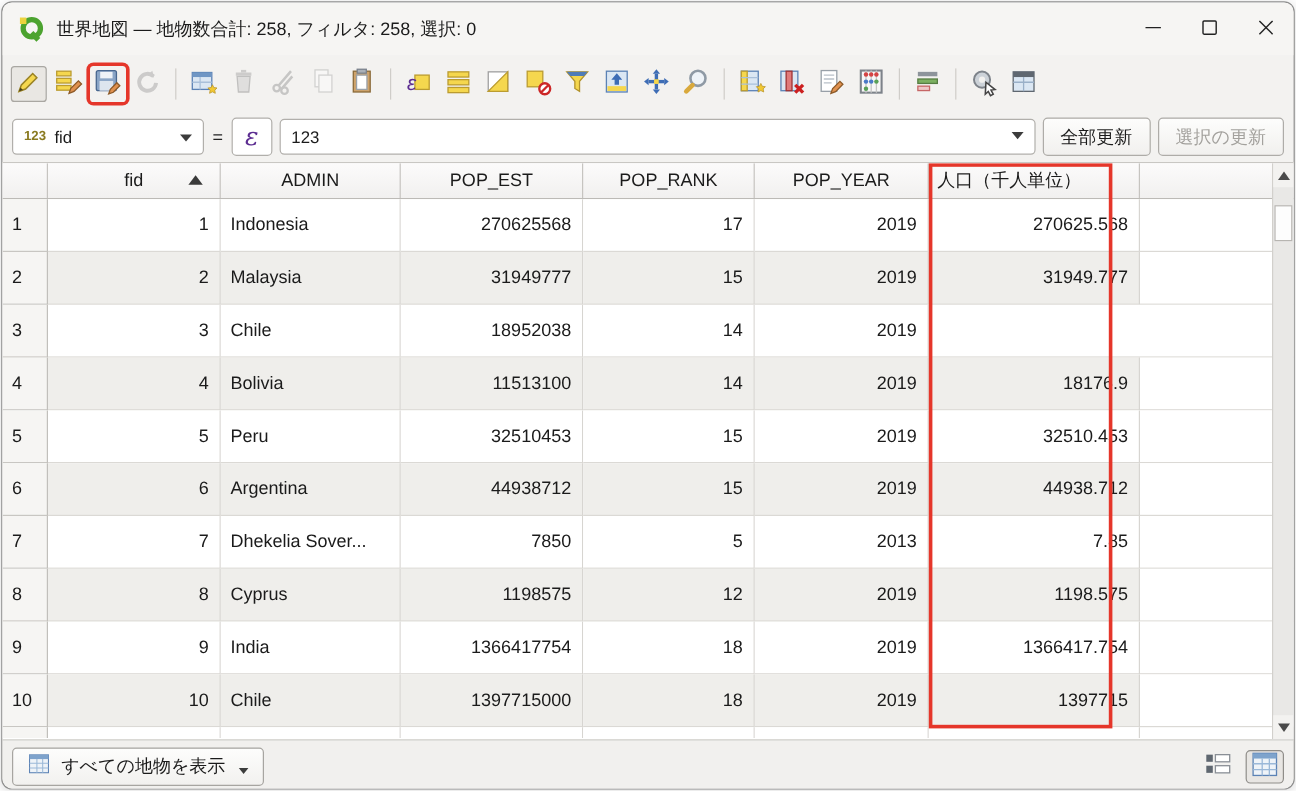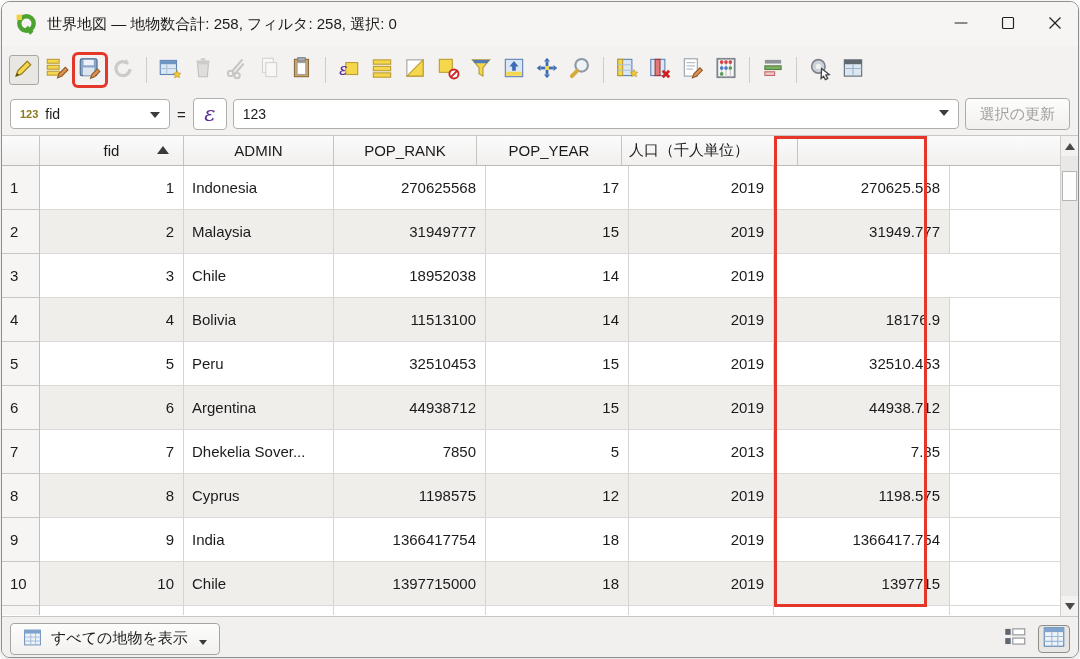--- a/index.html
+++ b/index.html
@@ -338,32 +338,36 @@
       <span class="eq">=</span>
       <button class="eps-btn">
         <span>ε</span>
       </button>
       <div class="expr-wrap">
         <input class="expr-input" type="text" value="123" style="">
         <button class="expr-caret-btn">
           <span class="caret" style="margin-top:2px"></span>
         </button>
       </div>
+      <button class="upd-btn">全部更新</button>
       <button class="upd-btn disabled">選択の更新</button>
     </div>
 
     <div class="table-area">
       <div class="thead" id="thead">
           <div class="th w0"></div>
           <div class="th w1">
             <span>fid</span>
             <span class="sort-arrow"></span>
           </div>
           <div class="th w2">
             <span>ADMIN</span>
+          </div>
+          <div class="th w3">
+            <span>POP_EST</span>
           </div>
           <div class="th w4">
             <span>POP_RANK</span>
           </div>
           <div class="th w5">
             <span>POP_YEAR</span>
           </div>
           <div class="th w6 left">
             <span>人口（千人単位）</span>
           </div>

